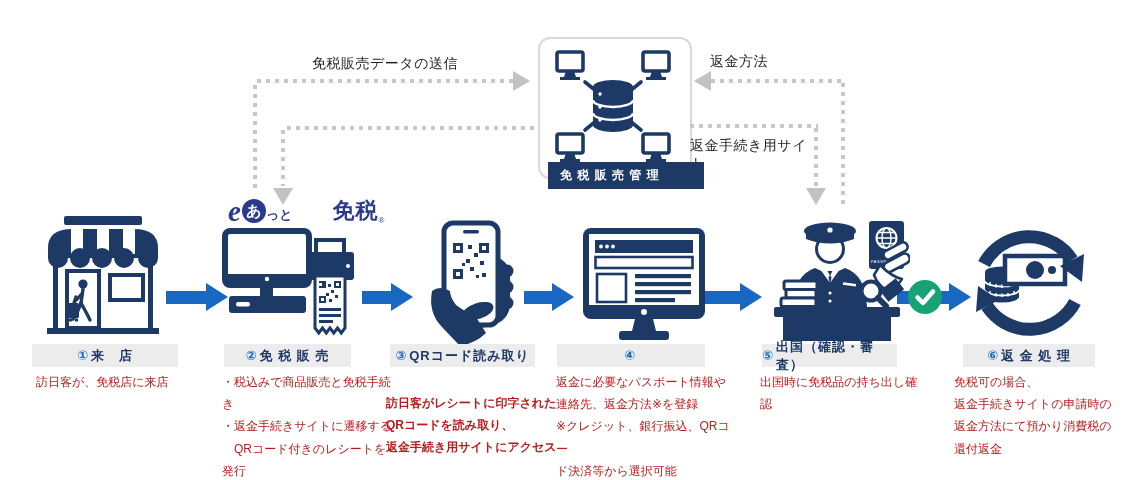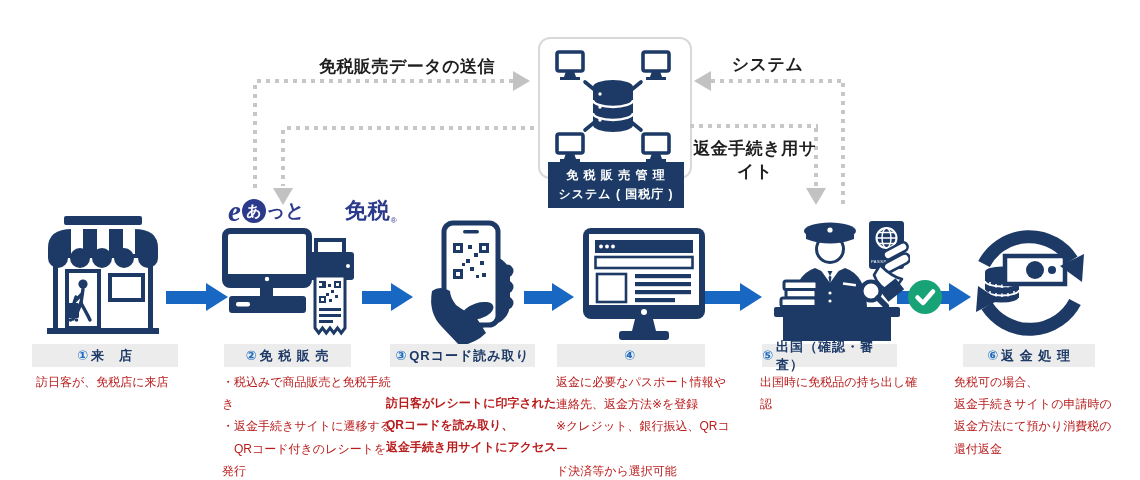--- a/index.html
+++ b/index.html
@@ -5,39 +5,39 @@
   html,body{margin:0;padding:0;background:#fff;}
   #canvas{position:relative;width:1140px;height:480px;background:#fff;overflow:hidden;
           font-family:"Liberation Sans","DejaVu Sans",sans-serif;}
   .abs{position:absolute;}
   
   .dash-h{position:absolute;height:4px;background:repeating-linear-gradient(90deg,#c7c7c7 0 4px,transparent 4px 9px);}
   .dash-v{position:absolute;width:4px;background:repeating-linear-gradient(180deg,#c7c7c7 0 4px,transparent 4px 9px);}
   .ga-r{position:absolute;width:0;height:0;border-top:10px solid transparent;border-bottom:10px solid transparent;border-left:17px solid #c2c2c2;}
   .ga-l{position:absolute;width:0;height:0;border-top:10px solid transparent;border-bottom:10px solid transparent;border-right:17px solid #c2c2c2;}
   .ga-d{position:absolute;width:0;height:0;border-left:10px solid transparent;border-right:10px solid transparent;border-top:17px solid #c2c2c2;}
-  .flow-label{position:absolute;font-size:17px;font-weight:bold;color:#1f1f1f;text-align:center;letter-spacing:.5px;}
+  .flow-label{position:absolute;font-size:14px;font-weight:normal;color:#1f1f1f;text-align:left;letter-spacing:.5px;}
   
   .barrow{position:absolute;height:13px;background:#1767c3;}
   .bhead{position:absolute;width:0;height:0;border-top:14px solid transparent;border-bottom:14px solid transparent;border-left:22px solid #1767c3;}
   
   .sysbox{position:absolute;left:538px;top:37px;width:150px;height:138px;background:#fff;border:2px solid #d9d9d9;border-radius:12px;}
   .syslabel{position:absolute;left:548px;top:162px;width:132px;background:#1d3a67;color:#fff;font-size:12px;font-weight:bold;
-            text-align:center;line-height:1.6;padding:4px 2px;letter-spacing:1px;z-index:3;}
+            text-align:left;line-height:1.6;padding:4px 12px;letter-spacing:1px;z-index:3;}
   
   .step-label{position:absolute;height:23px;background:#ececec;display:flex;align-items:center;justify-content:center;
               font-size:13px;font-weight:bold;color:#1d3a67;letter-spacing:1px;}
   .step-label .num{color:#1c6ac1;margin-right:3px;letter-spacing:0;}
   .desc{position:absolute;font-size:12px;line-height:1.85;color:#b91c1c;white-space:pre-line;}
   
   .logo{position:absolute;left:228px;top:196px;display:flex;align-items:center;color:#2c3a8c;}
   .logo-e{font-family:"Liberation Serif",serif;font-style:italic;font-weight:bold;font-size:29px;line-height:1;margin-right:1px;}
   .logo-circle{width:24px;height:24px;background:#2c3a8c;color:#fff;border-radius:50%;display:flex;align-items:center;justify-content:center;
                font-size:15px;font-weight:bold;}
-  .logo-tto{font-size:19px;font-weight:bold;align-self:flex-end;margin-bottom:2px;}
+  .logo-tto{font-size:13px;font-weight:bold;align-self:flex-end;margin-bottom:2px;}
   .logo-menzei{font-size:22px;font-weight:800;letter-spacing:1px;margin-left:40px;}
   .logo-reg{font-size:8px;align-self:flex-end;margin-bottom:1px;}
   .chk{position:absolute;left:907px;top:279px;z-index:2;}
 </style>
 </head>
 <body>
 
 <div id="canvas">
 
   <div class="sysbox">
@@ -68,32 +68,31 @@
       <rect x="53" y="48" width="40" height="38" fill="#1d3a67"></rect>
       <ellipse cx="73" cy="86" rx="20" ry="7" fill="#1d3a67"></ellipse>
       <path d="M53,61 A20,7 0 0 0 93,61 M53,74 A20,7 0 0 0 93,74" stroke="#fff" stroke-width="2.4" fill="none"></path>
       <circle cx="60" cy="55" r="1.7" fill="#fff"></circle>
         <circle cx="60" cy="68" r="1.7" fill="#fff"></circle>
         <circle cx="60" cy="81" r="1.7" fill="#fff"></circle>
     </svg>
   </div>
   <div class="syslabel">
     <div>免 税 販 売 管 理</div>
-    <div>システム ( 国税庁 )</div>
   </div>
 
   <div class="flow-label" style="left:312px;top:55px;width:190px;">免税販売データの送信</div>
   <div class="dash-v" style="left:253px;top:85px;height:108px;"></div>
   <div class="dash-h" style="left:257px;top:79px;width:256px;"></div>
   <div class="ga-r" style="left:513px;top:71px;"></div>
   <div class="dash-h" style="left:287px;top:126px;width:251px;"></div>
   <div class="dash-v" style="left:281px;top:130px;height:56px;"></div>
   <div class="ga-d" style="left:273px;top:188px;"></div>
 
-  <div class="flow-label" style="left:710px;top:53px;width:115px;">システム</div>
+  <div class="flow-label" style="left:710px;top:53px;width:115px;">返金方法</div>
   <div class="ga-l" style="left:694px;top:71px;"></div>
   <div class="dash-h" style="left:711px;top:79px;width:132px;"></div>
   <div class="dash-v" style="left:841px;top:83px;height:124px;"></div>
   <div class="dash-h" style="left:690px;top:124px;width:128px;"></div>
   <div class="dash-v" style="left:814px;top:128px;height:58px;"></div>
   <div class="ga-d" style="left:806px;top:188px;"></div>
   <div class="flow-label" style="left:690px;top:137px;width:130px;">返金手続き用サイト</div>
 
   <div class="barrow" style="left:166px;top:291px;width:40px;"></div>
   <div class="bhead" style="left:206px;top:283px;"></div>

